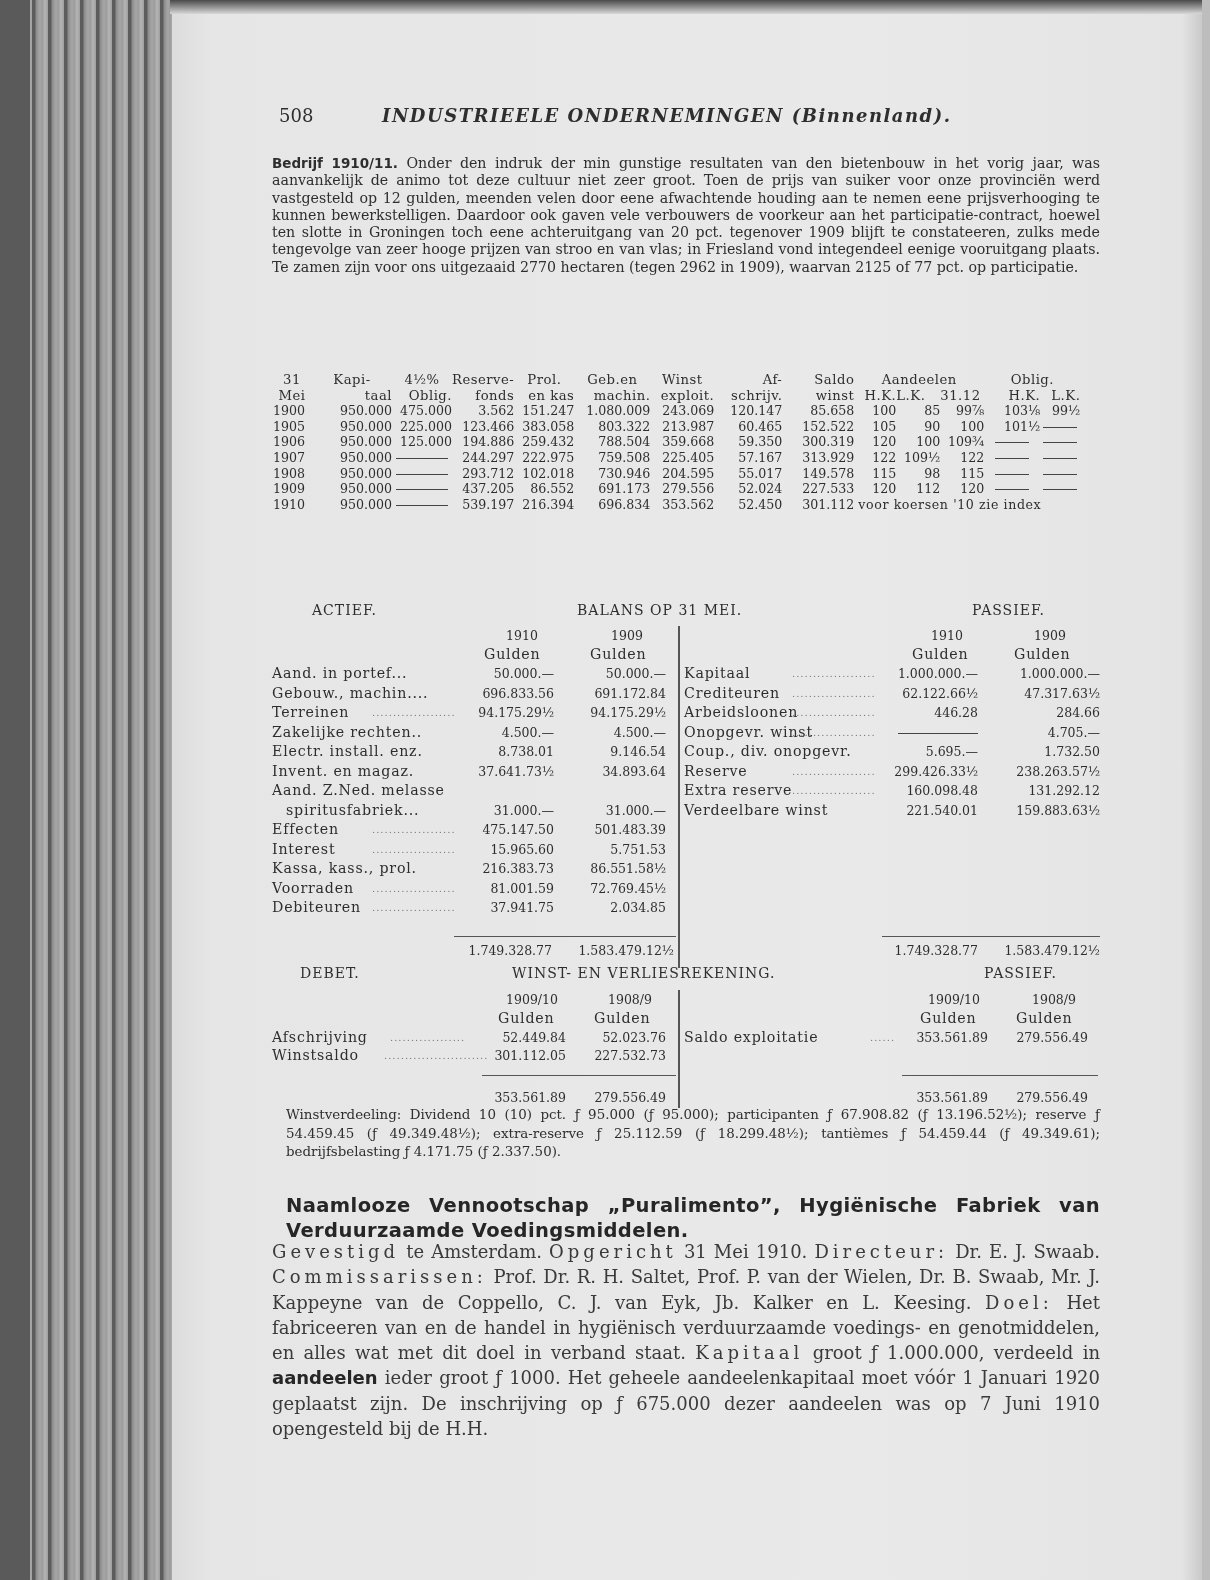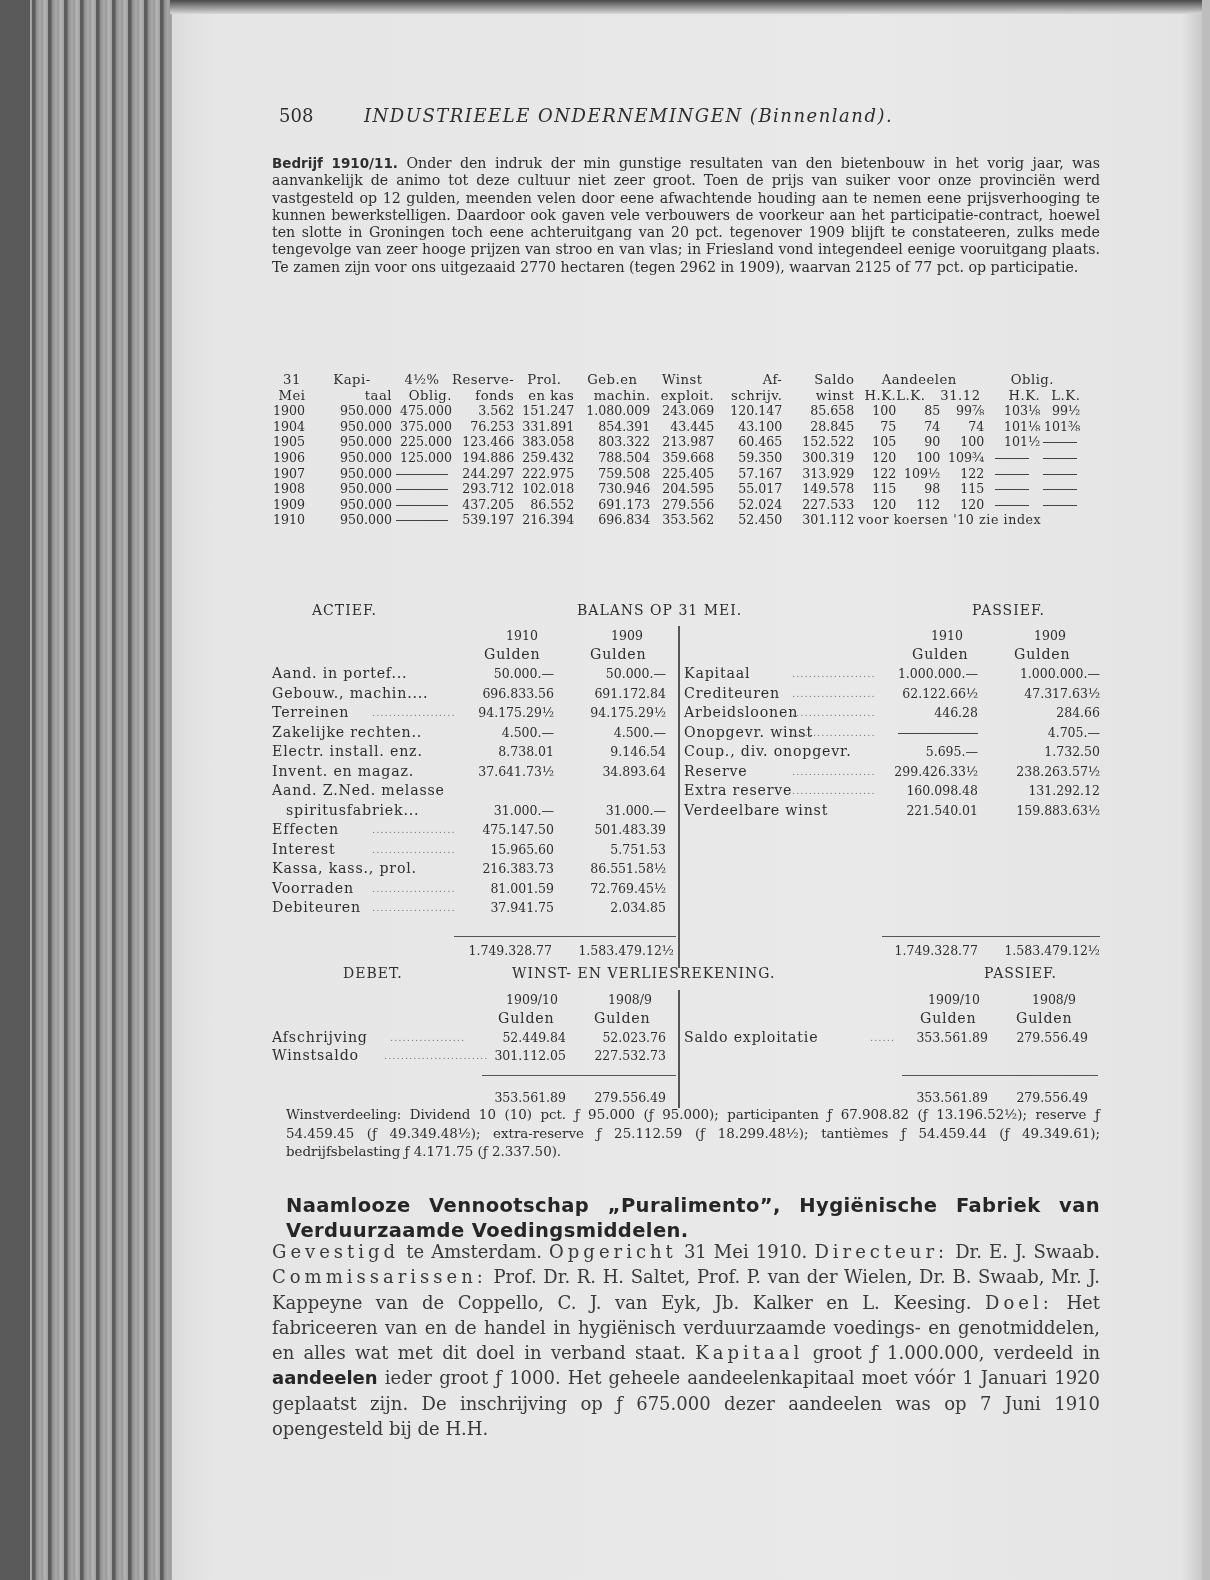--- a/index.html
+++ b/index.html
@@ -18,21 +18,21 @@
   .page {
     position: absolute; left: 172px; top: 12px; width: 1030px; height: 1568px;
     background: linear-gradient(90deg, #dcdcdc 0px, #e6e6e6 40px, #e9e9e9 700px, #e4e4e4 1010px, #c9c9c9 1030px);
   }
   .right-edge { position:absolute; right:0; top:0; width:8px; height:1580px; background:#bdbdbd; }
 
   .content { position: absolute; left: 272px; top: 100px; width: 830px; }
 
   .running-head { position:absolute; left:0; top:5px; width:830px; font-size:18px; }
   .running-head .pnum { position:absolute; left:7px; top:0; }
-  .running-head .title { position:absolute; left:92px; top:0; font-style:italic; letter-spacing:1.5px; }
+  .running-head .title { position:absolute; left:110px; top:0; font-style:italic; letter-spacing:1.5px;font-weight:bold; }
 
   .para { position:absolute; left:0; width:828px; font-size:14.2px; line-height:17.3px; text-align:justify; }
   .para .lead { font-family:"DejaVu Sans", "Liberation Sans", sans-serif; font-weight:bold; font-size:13.5px; }
 
   table.hist { position:absolute; left:0; top:272px; border-collapse:collapse; font-size:12.6px; font-family:"DejaVu Serif", serif; }
   table.hist td, table.hist th { padding:0; height:15.6px; line-height:15.6px; white-space:nowrap; font-weight:normal; }
   table.hist th { font-size:13.2px; letter-spacing:0.5px; }
   .r { text-align:right; }
   .c { text-align:center; }
   .l { text-align:left; }
@@ -135,36 +135,20 @@
           <td class="r">243.069</td>
           <td class="r">120.147</td>
           <td class="r">85.658</td>
           <td class="r">100</td>
           <td class="r">85</td>
           <td class="r">99⅞</td>
           <td class="r">103⅛</td>
           <td class="r">99½</td>
         </tr>
         <tr>
-          <td class="c" style="padding-right: 6px;">1904</td>
-          <td class="r">950.000</td>
-          <td class="r">375.000</td>
-          <td class="r">76.253</td>
-          <td class="r">331.891</td>
-          <td class="r">854.391</td>
-          <td class="r">43.445</td>
-          <td class="r">43.100</td>
-          <td class="r">28.845</td>
-          <td class="r">75</td>
-          <td class="r">74</td>
-          <td class="r">74</td>
-          <td class="r">101⅛</td>
-          <td class="r">101⅜</td>
-        </tr>
-        <tr>
           <td class="c" style="padding-right: 6px;">1905</td>
           <td class="r">950.000</td>
           <td class="r">225.000</td>
           <td class="r">123.466</td>
           <td class="r">383.058</td>
           <td class="r">803.322</td>
           <td class="r">213.987</td>
           <td class="r">60.465</td>
           <td class="r">152.522</td>
           <td class="r">105</td>
@@ -393,21 +377,21 @@
     <div class="hline" style="left:182px; top:836px; width:222px;"></div>
     <span class="abs num" style="left:180px; top:843px; width:100px;">1.749.328.77</span>
     <span class="abs num" style="left:290px; top:843px; width:112px;">1.583.479.12½</span>
 
     <div class="hline" style="left:610px; top:836px; width:218px;"></div>
     <span class="abs num" style="left:600px; top:843px; width:106px;">1.749.328.77</span>
     <span class="abs num" style="left:712px; top:843px; width:116px;">1.583.479.12½</span>
   </div>
 
   <div class="fin" style="top:0;">
-    <span class="abs hdr" style="left:28px; top:865px;margin-left:43px;">DEBET.</span>
+    <span class="abs hdr" style="left:28px; top:865px;">DEBET.</span>
     <span class="abs hdr" style="left:240px; top:865px;">WINST- EN VERLIESREKENING.</span>
     <span class="abs hdr" style="left:712px; top:865px;">PASSIEF.</span>
 
     <div class="vline" style="left:406px; top:890px; height:118px;"></div>
 
     <span class="abs num" style="left:230px; top:892px; width:60px; text-align:center;">1909/10</span>
     <span class="abs num" style="left:328px; top:892px; width:60px; text-align:center;">1908/9</span>
     <span class="abs lbl" style="left:226px; top:910px;">Gulden</span>
     <span class="abs lbl" style="left:322px; top:910px;">Gulden</span>
 

